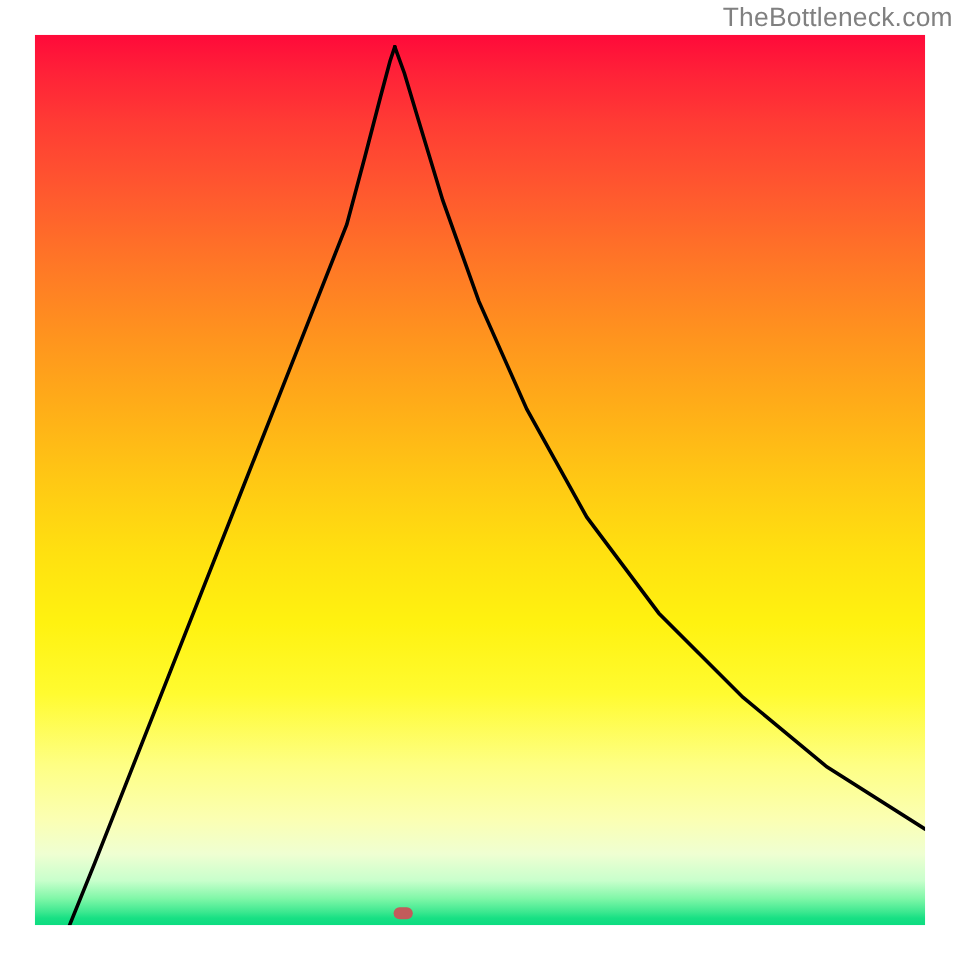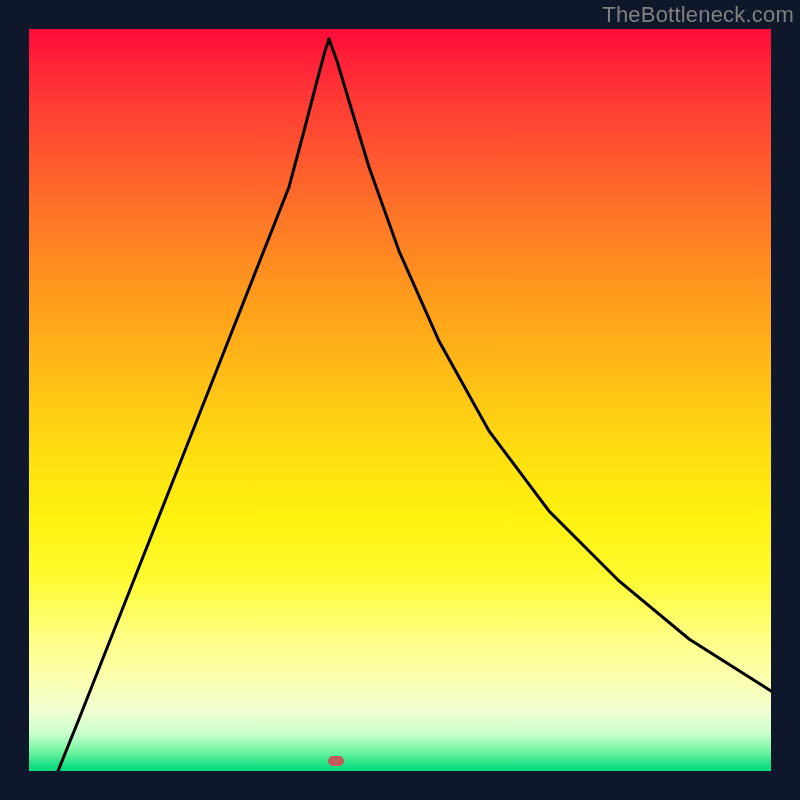--- a/index.html
+++ b/index.html
@@ -6,21 +6,21 @@
   body {
     width: 800px;
     height: 800px;
     background: #000;
     position: relative;
     font-family: Arial, Helvetica, sans-serif;
   }
   .frame {
     position: absolute;
     inset: 0;
-    background: #0f172a;
+    background: #ffffff;
   }
   .plot-area {
     position: absolute;
     left: 29px;
     top: 29px;
     width: 742px;
     height: 742px;
     overflow: hidden;
   }
   .gradient-bg {

